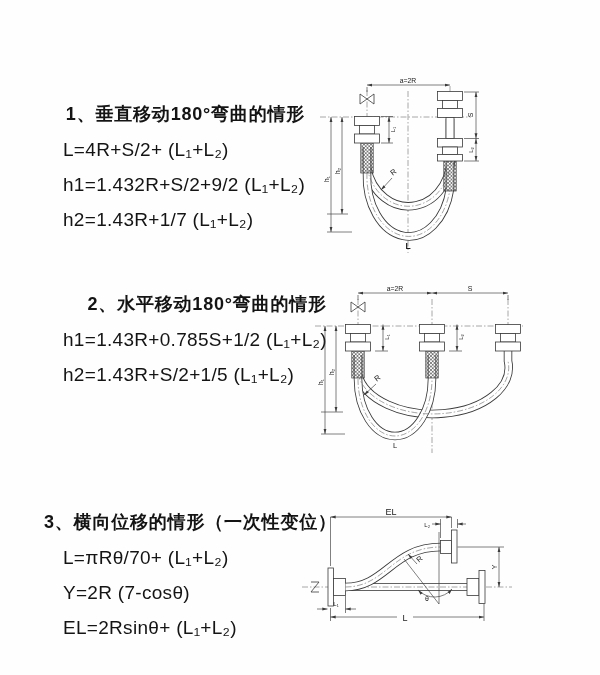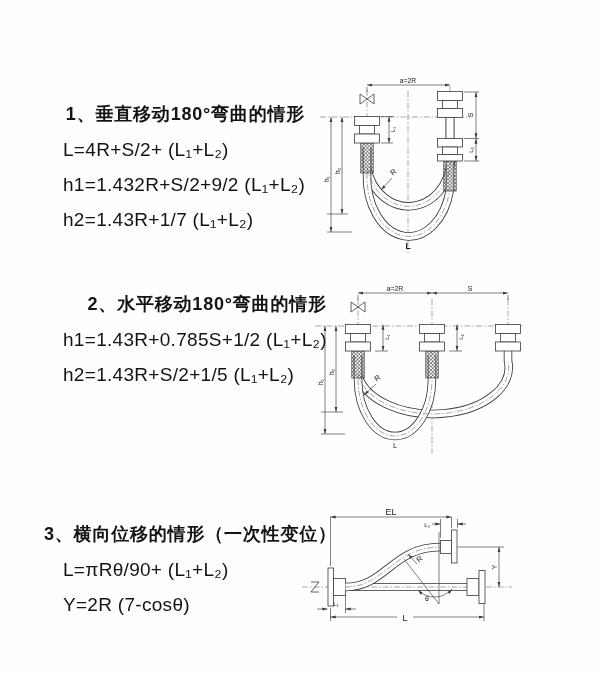--- a/index.html
+++ b/index.html
@@ -31,24 +31,25 @@
     <div class="formula">h1=1.432R+S/2+9/2 (L₁+L₂)</div>
     <div class="formula">h2=1.43R+1/7 (L₁+L₂)</div>
   </div>
 
   <div class="section" style="top:292px;">
     <div class="heading">2、水平移动180°弯曲的情形</div>
     <div class="formula">h1=1.43R+0.785S+1/2 (L₁+L₂)</div>
     <div class="formula">h2=1.43R+S/2+1/5 (L₁+L₂)</div>
   </div>
 
-  <div class="section" style="top:522px;">
+  <div class="section" style="top:510px;">
     <div class="heading">3、横向位移的情形（一次性变位）</div>
-    <div class="formula">L=πRθ/90+ (L₁+L₂)</div>
+    <div class="formula">L=πRθ/70+ (L₁+L₂)</div>
     <div class="formula">Y=2R (7-cosθ)</div>
+    <div class="formula">EL=2Rsinθ+ (L₁+L₂)</div>
   </div>
 
   <svg class="diag" style="left:308px;top:71px;" width="280" height="186" viewBox="0 0 280 186">
     <defs>
       <marker id="me1" markerWidth="9" markerHeight="6" refX="8" refY="3" orient="auto">
           <path d="M0,0.8 L8,3 L0,5.2 Z" fill="#3a3a3a"></path>
         </marker>
       <marker id="ms1" markerWidth="9" markerHeight="6" refX="8" refY="3" orient="auto-start-reverse">
           <path d="M0,0.8 L8,3 L0,5.2 Z" fill="#3a3a3a"></path>
         </marker>

